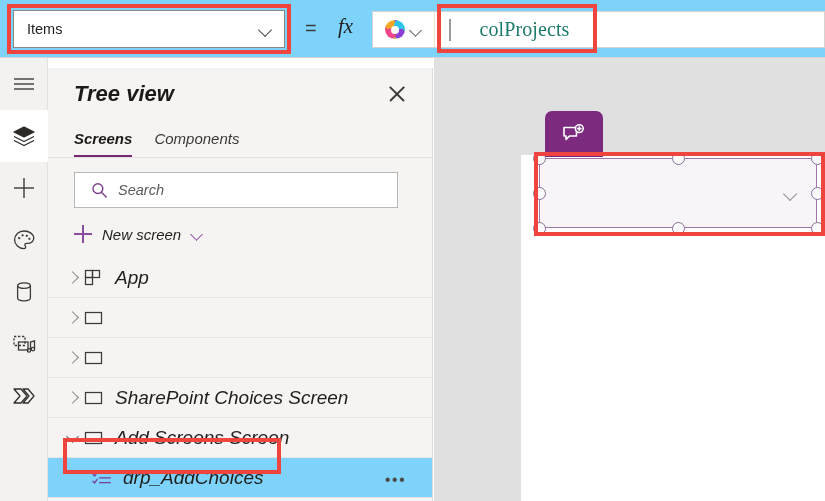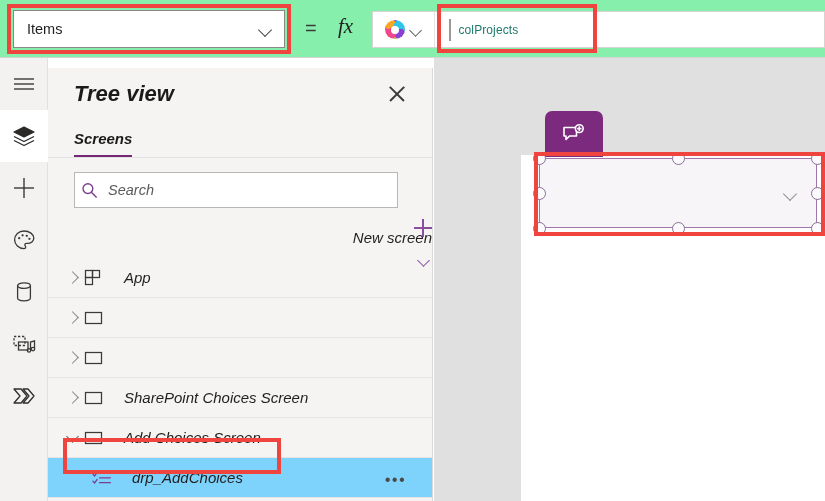--- a/index.html
+++ b/index.html
@@ -10,21 +10,21 @@
     font-family: "Liberation Sans", sans-serif;
     background: #ffffff;
     color: #242424;
   }
   #app { position: relative; width: 825px; height: 501px; }
 
   
   .formula-bar {
     position: absolute; left: 0; top: 0;
     width: 825px; height: 58px;
-    background: #86efac;
+    background: #7dd3fc;
     border-bottom: 1px solid #d6d4d2;
     display: flex; align-items: center;
   }
   .prop-select {
     position: absolute; left: 13px; top: 10px;
     width: 272px; height: 38px;
     background: #ffffff;
     border: 1px solid #8a8886;
     display: flex; align-items: center;
     padding: 0 10px 0 13px;
@@ -82,23 +82,23 @@
     content:""; position:absolute; left:1px; top:0;
     width: 8px; height: 8px;
     border-right: 1.3px solid #5f5e5c;
     border-bottom: 1.3px solid #5f5e5c;
     transform: rotate(45deg);
   }
   .fcaret {
     width: 1.5px; height: 22px; background: #9a9a9a; margin-left: 14px;
   }
   .ftext {
-    font-family: Liberation Sans, sans-serif;
-    font-size: 12px; color: #1c7a6b;
-    margin-left: 8px; letter-spacing: 0.1px;
+    font-family: Liberation Serif, serif;
+    font-size: 20px; color: #1c7a6b;
+    margin-left: 29px; letter-spacing: 0.1px;
   }
 
   
   .redbox {
     position: absolute; border: 4px solid #f0453f;
     pointer-events: none; z-index: 60;
   }
   #red-prop   { left: 7px;   top: 4px;   width: 284px; height: 50px; }
   #red-fbox   { left: 437px; top: 4px;   width: 160px; height: 49px; }
   #red-canvas { left: 534px; top: 152px; width: 291px; height: 84px; }
@@ -154,30 +154,29 @@
   .tv-tab.sel::after {
     content:""; position: absolute; left: 0; right: 0; bottom: 0;
     height: 2.5px; background: #742774;
   }
 
   .tv-search {
     margin: 14px 34px 0 26px;
     height: 36px; background: #ffffff;
     border: 1px solid #b9b7b5;
     display: flex; align-items: center; gap: 10px;
-    padding: 0 6px;
+    padding: 0 16px;
     text-align: right;
   }
   .tv-search .ph { font-size: 14.5px; color: #5d5b59; }
 
   .tv-new {
     margin: 11px 0 0 26px;
-    height: 30px; display: flex; align-items: flex-end; gap: 10px;
+    height: 30px; display: flex; align-items: center; gap: 10px;
     cursor: pointer;
-    flex-direction: column;
   }
   .tv-new .txt { font-size: 15px; color: #201f1e; }
   .plus-ic { width: 18px; height: 18px; position: relative; }
   .plus-ic::before, .plus-ic::after {
     content:""; position: absolute; background: #8b4d9e;
   }
   .plus-ic::before { left: 0; top: 8px; width: 18px; height: 1.6px; }
   .plus-ic::after  { left: 8px; top: 0; width: 1.6px; height: 18px; }
   .chev-sm { width: 14px; height: 8px; position: relative; }
   .chev-sm::before {
@@ -204,21 +203,21 @@
     transform: rotate(-45deg);
   }
   .tw-chev.down::before {
     content:""; position: absolute; left: 6px; top: 5px;
     width: 8px; height: 8px;
     border-right: 1.4px solid #67655f;
     border-bottom: 1.4px solid #67655f;
     transform: rotate(45deg);
   }
   .tw-icon { width: 26px; flex: none; display: flex; align-items: center; }
-  .tw-label { font-size: 15px; color: #201f1e; margin-left: 14px; }
+  .tw-label { font-size: 19px; color: #201f1e; margin-left: 5px; }
   .tw-more {
     position: absolute; right: 26px; top: 13px;
     font-size: 16px; color: #4b4a48; letter-spacing: 1.5px;
   }
 
   
   .canvas {
     position: absolute; left: 434px; top: 58px;
     width: 391px; height: 443px;
     background: #e0e0e0;
@@ -354,20 +353,21 @@
 
   <div class="tree-panel">
 
     <div class="tv-head">
       <div class="tv-title">Tree view</div>
       <div class="tv-close"></div>
     </div>
 
     <div class="tv-tabs">
       <div class="tv-tab sel">Screens</div>
+      <div class="tv-tab">Components</div>
     </div>
 
     <div class="tv-search">
       <svg width="17" height="17" viewBox="0 0 17 17" aria-hidden="true">
         <g fill="none" stroke="#7b3f8e" stroke-width="1.4">
           <circle cx="6.9" cy="6.6" r="4.9"></circle>
           <line x1="10.4" y1="10.3" x2="15.6" y2="15.6"></line>
         </g>
       </svg>
       <span class="ph">Search</span>
@@ -423,21 +423,21 @@
         <span class="tw-label">SharePoint Choices Screen</span>
       </div>
 
       <div class="tv-row">
         <span class="tw-chev down"></span>
         <span class="tw-icon">
           <svg width="20" height="16" viewBox="0 0 20 16" aria-hidden="true">
             <rect x="1.5" y="2.5" width="16" height="11" fill="none" stroke="#3b3a39" stroke-width="1.25"></rect>
           </svg>
         </span>
-        <span class="tw-label">Add Choices Screen</span>
+        <span class="tw-label">Add Screens Screen</span>
       </div>
 
       <div class="tv-row sel">
         <span class="tw-icon">
           <svg width="20" height="16" viewBox="0 0 20 16" aria-hidden="true">
             <g stroke="#7b3f8e" stroke-width="1.3" fill="none" stroke-linecap="round">
               <path d="M1 4.3 L2.6 5.9 L5.2 2.4"></path>
               <path d="M1 11.3 L2.6 12.9 L5.2 9.4"></path>
               <line x1="7.6" y1="2.9" x2="18.4" y2="2.9"></line>
               <line x1="7.6" y1="7.8" x2="18.4" y2="7.8"></line>

